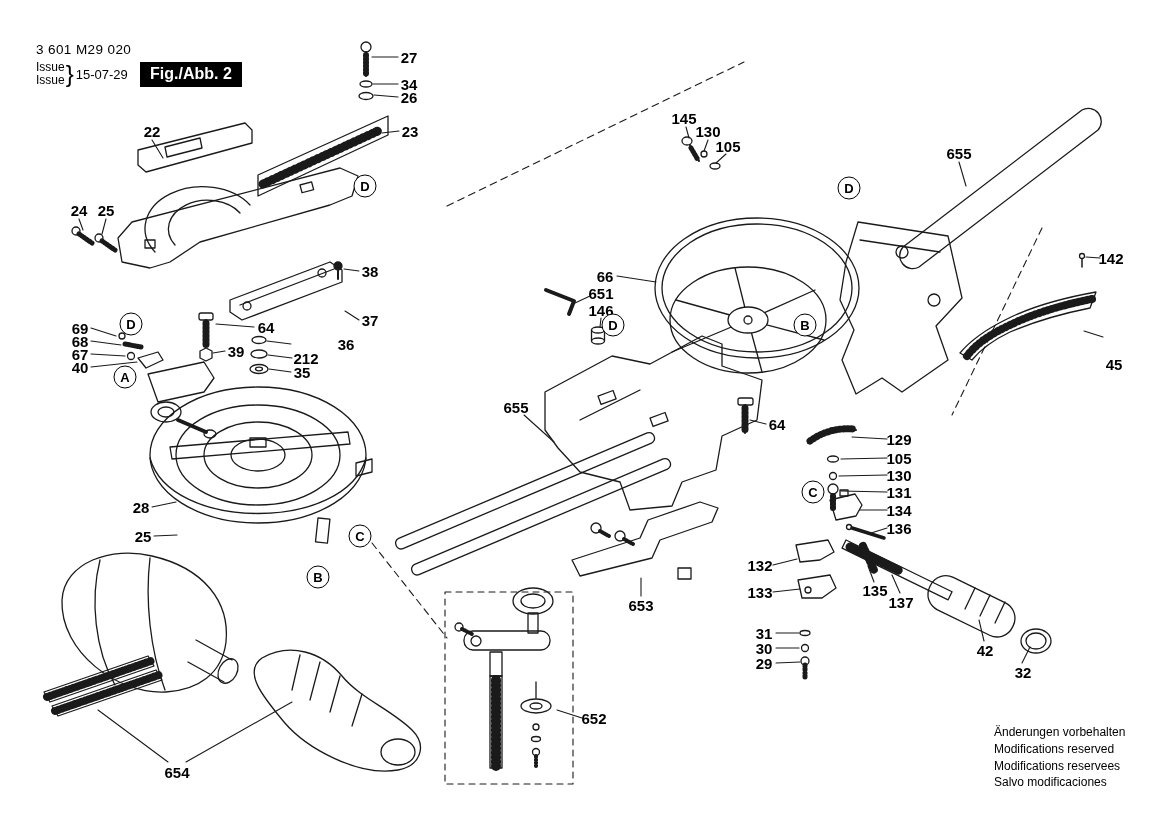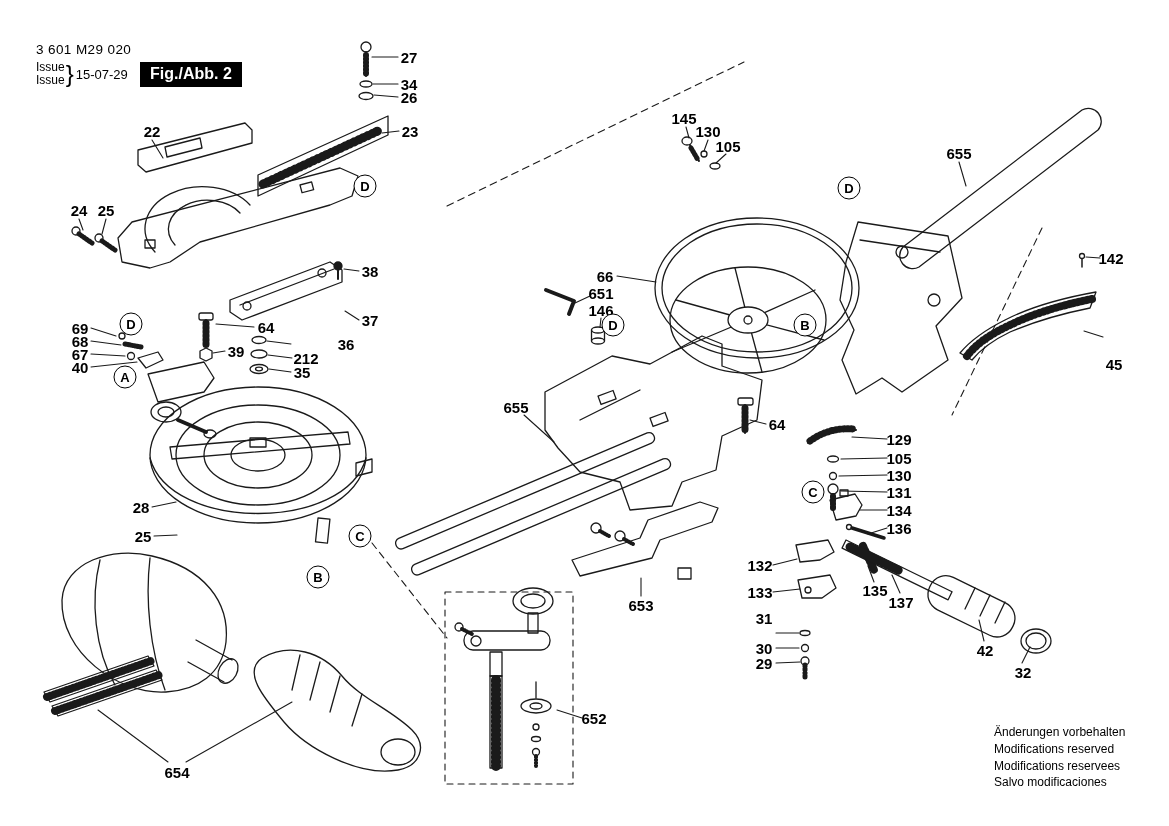--- a/index.html
+++ b/index.html
@@ -364,21 +364,21 @@
       <div class="part-label" style="left: 899px; top: 439px;">129</div>
       <div class="part-label" style="left: 899px; top: 458px;">105</div>
       <div class="part-label" style="left: 899px; top: 475px;">130</div>
       <div class="part-label" style="left: 899px; top: 492px;">131</div>
       <div class="part-label" style="left: 899px; top: 510px;">134</div>
       <div class="part-label" style="left: 899px; top: 528px;">136</div>
       <div class="part-label" style="left: 760px; top: 565px;">132</div>
       <div class="part-label" style="left: 760px; top: 592px;">133</div>
       <div class="part-label" style="left: 875px; top: 590px;">135</div>
       <div class="part-label" style="left: 901px; top: 602px;">137</div>
-      <div class="part-label" style="left: 764px; top: 618px;">31</div>
+      <div class="part-label" style="left: 764px; top: 633px;">31</div>
       <div class="part-label" style="left: 764px; top: 648px;">30</div>
       <div class="part-label" style="left: 764px; top: 663px;">29</div>
       <div class="part-label" style="left: 985px; top: 650px;">42</div>
       <div class="part-label" style="left: 1023px; top: 672px;">32</div>
       <div class="ref-marker" style="left: 365px; top: 186px;">D</div>
       <div class="ref-marker" style="left: 131px; top: 324px;">D</div>
       <div class="ref-marker" style="left: 125px; top: 377px;">A</div>
       <div class="ref-marker" style="left: 360px; top: 536px;">C</div>
       <div class="ref-marker" style="left: 318px; top: 577px;">B</div>
       <div class="ref-marker" style="left: 613px; top: 325px;">D</div>

